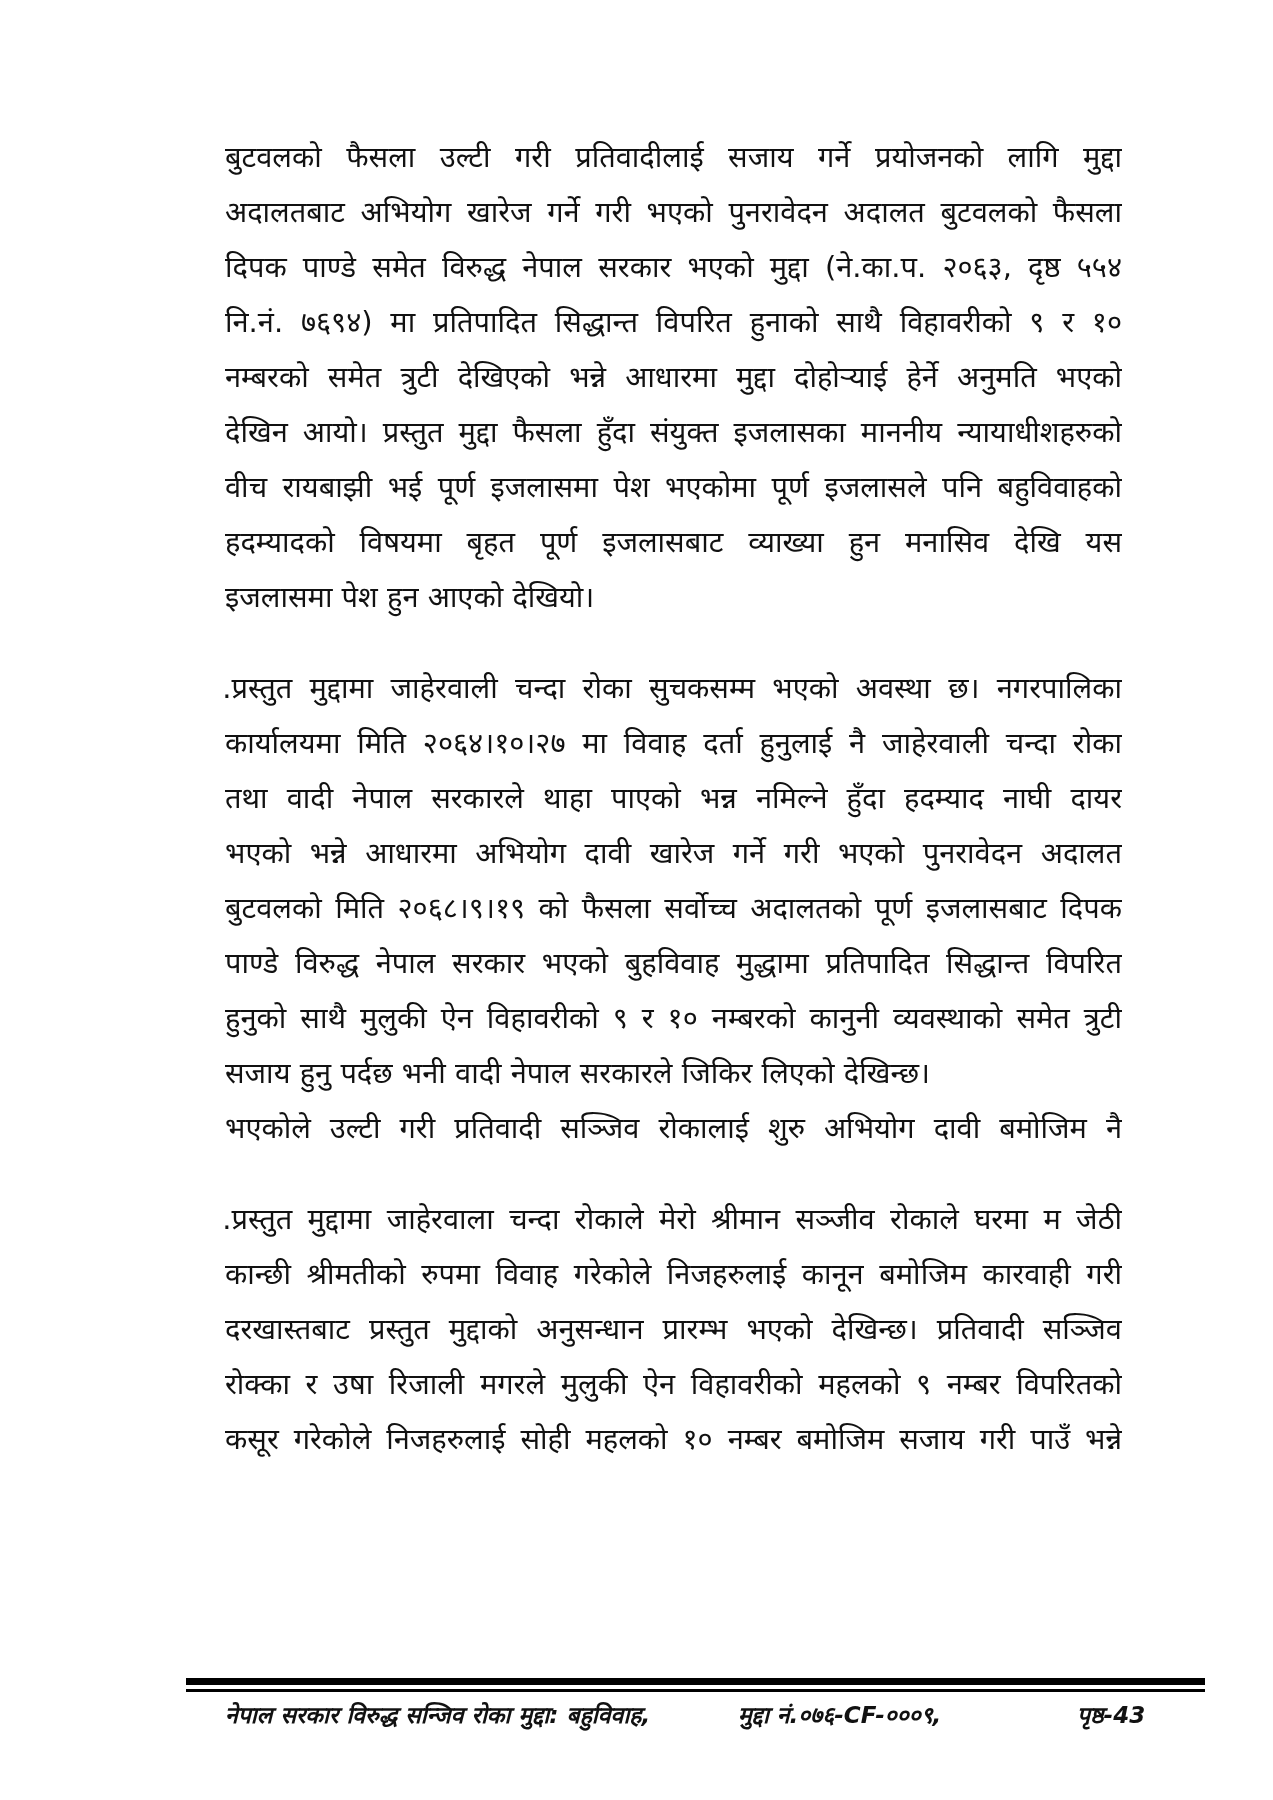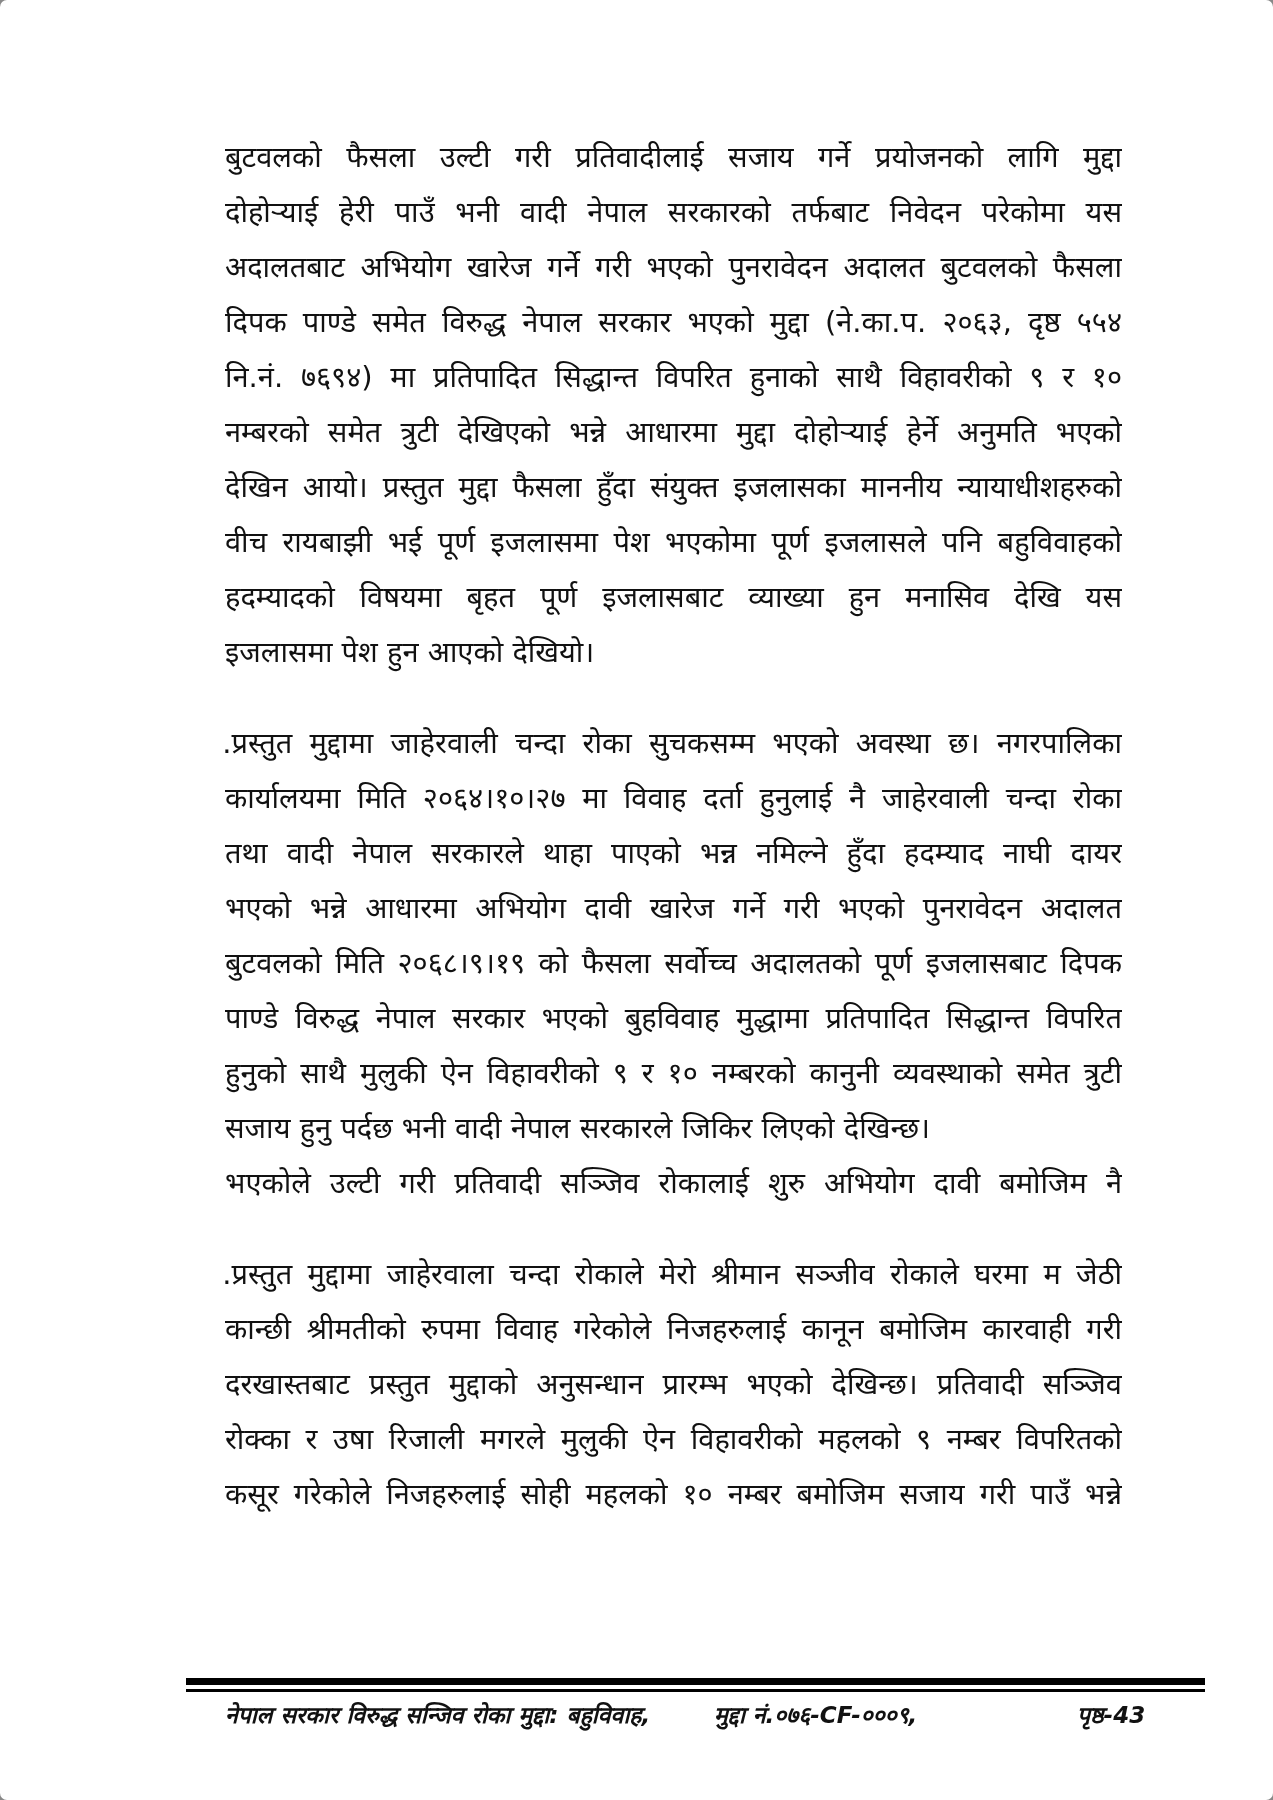--- a/index.html
+++ b/index.html
@@ -5,21 +5,20 @@
   html, body { margin: 0; padding: 0; background: #888; }
   .page {
     position: relative;
     width: 1273px;
     height: 1800px;
     margin: 0 auto;
     background: #ffffff;
     font-family: "DejaVu Sans", sans-serif;
     color: #111111;
     overflow: hidden;
-    border-radius: 7px;
   }
   .body-text {
     position: absolute;
     left: 225px;
     top: 130px;
     width: 897px;
   }
   .para { margin: 0 0 36px 0; }
   .line {
     font-size: 29px;
@@ -49,32 +48,31 @@
     position: absolute;
     left: 0;
     top: 1698px;
     width: 1273px;
     height: 40px;
     font-size: 23px;
     font-weight: bold;
     font-style: italic;
   }
   .footer .f-left   { position: absolute; left: 225px;  top: 0; text-align: right; }
-  .footer .f-mid    { position: absolute; left: 714px;  top: 0; }
+  .footer .f-mid    { position: absolute; left: 738px;  top: 0; }
   .footer .f-right  { position: absolute; left: 1077px; top: 0; }
 </style>
 </head>
 <body>
 
 <div class="page">
 
   <div class="body-text" id="document-body">
       <div class="para">
         <div class="line">बुटवलको फैसला उल्टी गरी प्रतिवादीलाई सजाय गर्ने प्रयोजनको लागि मुद्दा</div>
-        <div class="line">दोहोर्‍याई हेरी पाउँ भनी वादी नेपाल सरकारको तर्फबाट निवेदन परेकोमा यस</div>
         <div class="line">अदालतबाट अभियोग खारेज गर्ने गरी भएको पुनरावेदन अदालत बुटवलको फैसला</div>
         <div class="line">दिपक पाण्डे समेत विरुद्ध नेपाल सरकार भएको मुद्दा (ने.का.प. २०६३, दृष्ठ ५५४</div>
         <div class="line">नि.नं. ७६९४) मा प्रतिपादित सिद्धान्त विपरित हुनाको साथै विहावरीको ९ र १०</div>
         <div class="line">नम्बरको समेत त्रुटी देखिएको भन्ने आधारमा मुद्दा दोहोर्‍याई हेर्ने अनुमति भएको</div>
         <div class="line">देखिन आयो। प्रस्तुत मुद्दा फैसला हुँदा संयुक्त इजलासका माननीय न्यायाधीशहरुको</div>
         <div class="line">वीच रायबाझी भई पूर्ण इजलासमा पेश भएकोमा पूर्ण इजलासले पनि बहुविवाहको</div>
         <div class="line">हदम्यादको विषयमा बृहत पूर्ण इजलासबाट व्याख्या हुन मनासिव देखि यस</div>
         <div class="line flush-left">इजलासमा पेश हुन आएको देखियो।</div>
       </div>
       <div class="para">

